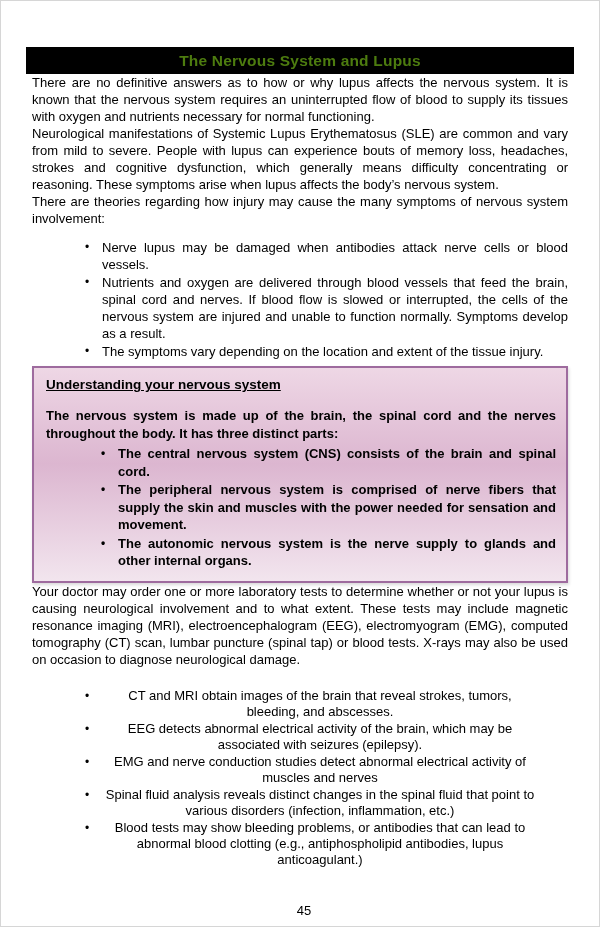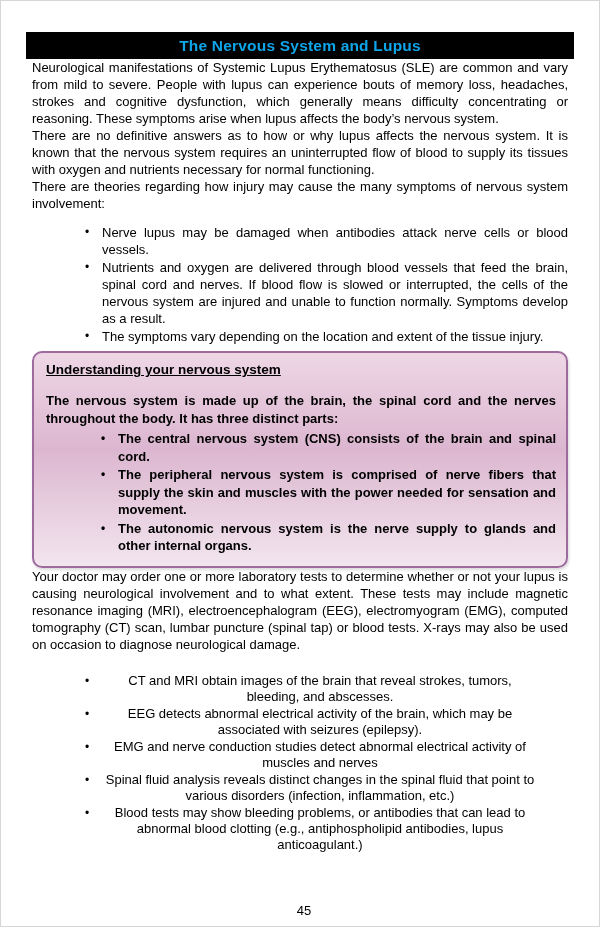--- a/index.html
+++ b/index.html
@@ -11,24 +11,24 @@
     background: #ffffff;
     border: 1px solid #d6d6d6;
     padding: 0 31px;
     overflow: hidden;
     font-family: "Liberation Sans", "DejaVu Sans", sans-serif;
     color: #000000;
     font-size: 13px;
     line-height: 17px;
   }
   .header-bar {
-    margin: 31px -6px 0 -6px;
+    margin: 46px -6px 0 -6px;
     height: 27px;
     background: #000000;
-    color: #0ea5e9;
+    color: #4d7c0f;
     text-align: center;
     font-weight: bold;
     font-size: 15.5px;
     line-height: 27px;
     letter-spacing: 0.2px;
   }
   p.body-par {
     margin: 0;
     text-align: justify;
   }
@@ -53,21 +53,21 @@
   ul.blist .btext {
     flex: 1 1 auto;
     text-align: justify;
   }
   ul.blist.ragged { margin-top: 20px; line-height: 16px; }
   ul.blist.ragged .btext { text-align: center; padding-right: 30px; }
   ul.blist.ragged li { margin-bottom: 1px; }
   .info-box {
     margin-top: 6px;
     border: 2.5px solid #9e6b9e;
-    border-radius: 10px;
+    border-radius: 0;
     background: linear-gradient(180deg, #eed7e5 0%, #dcb6d0 45%, #f2e5ee 100%);
     padding: 6px 10px 10px 10px;
     box-shadow: 1px 2px 3px rgba(0,0,0,0.15);
   }
   .info-box .box-title {
     font-weight: bold;
     font-size: 13.5px;
     text-decoration: underline;
     margin: 2px 0 8px 2px;
   }
@@ -94,23 +94,23 @@
 </style>
 </head>
 <body>
 
 <div class="page">
 
   <div class="header-bar">
     <span>The Nervous System and Lupus</span>
   </div>
 
+  <p class="body-par mt-p2">There are no definitive answers as to how or why lupus affects the nervous system.  It is known that the nervous system requires an uninterrupted flow of blood to supply its tissues with oxygen and nutrients necessary for normal functioning.</p>
+
   <p class="body-par mt-p1">Neurological manifestations of Systemic Lupus Erythematosus (SLE) are common and vary from mild to severe.  People with lupus can experience bouts of memory loss, headaches, strokes and cognitive dysfunction, which generally means difficulty concentrating or reasoning.  These symptoms arise when lupus affects the body’s nervous system.</p>
-
-  <p class="body-par mt-p2">There are no definitive answers as to how or why lupus affects the nervous system.  It is known that the nervous system requires an uninterrupted flow of blood to supply its tissues with oxygen and nutrients necessary for normal functioning.</p>
 
   <p class="body-par mt-p3">There are theories regarding how injury may cause the many symptoms of nervous system involvement:</p>
 
   <ul class="blist">
     <li>
       <span class="marker">•</span>
       <span class="btext">Nerve lupus may be damaged when antibodies attack nerve cells or blood vessels.</span>
     </li>
     <li>
       <span class="marker">•</span>

